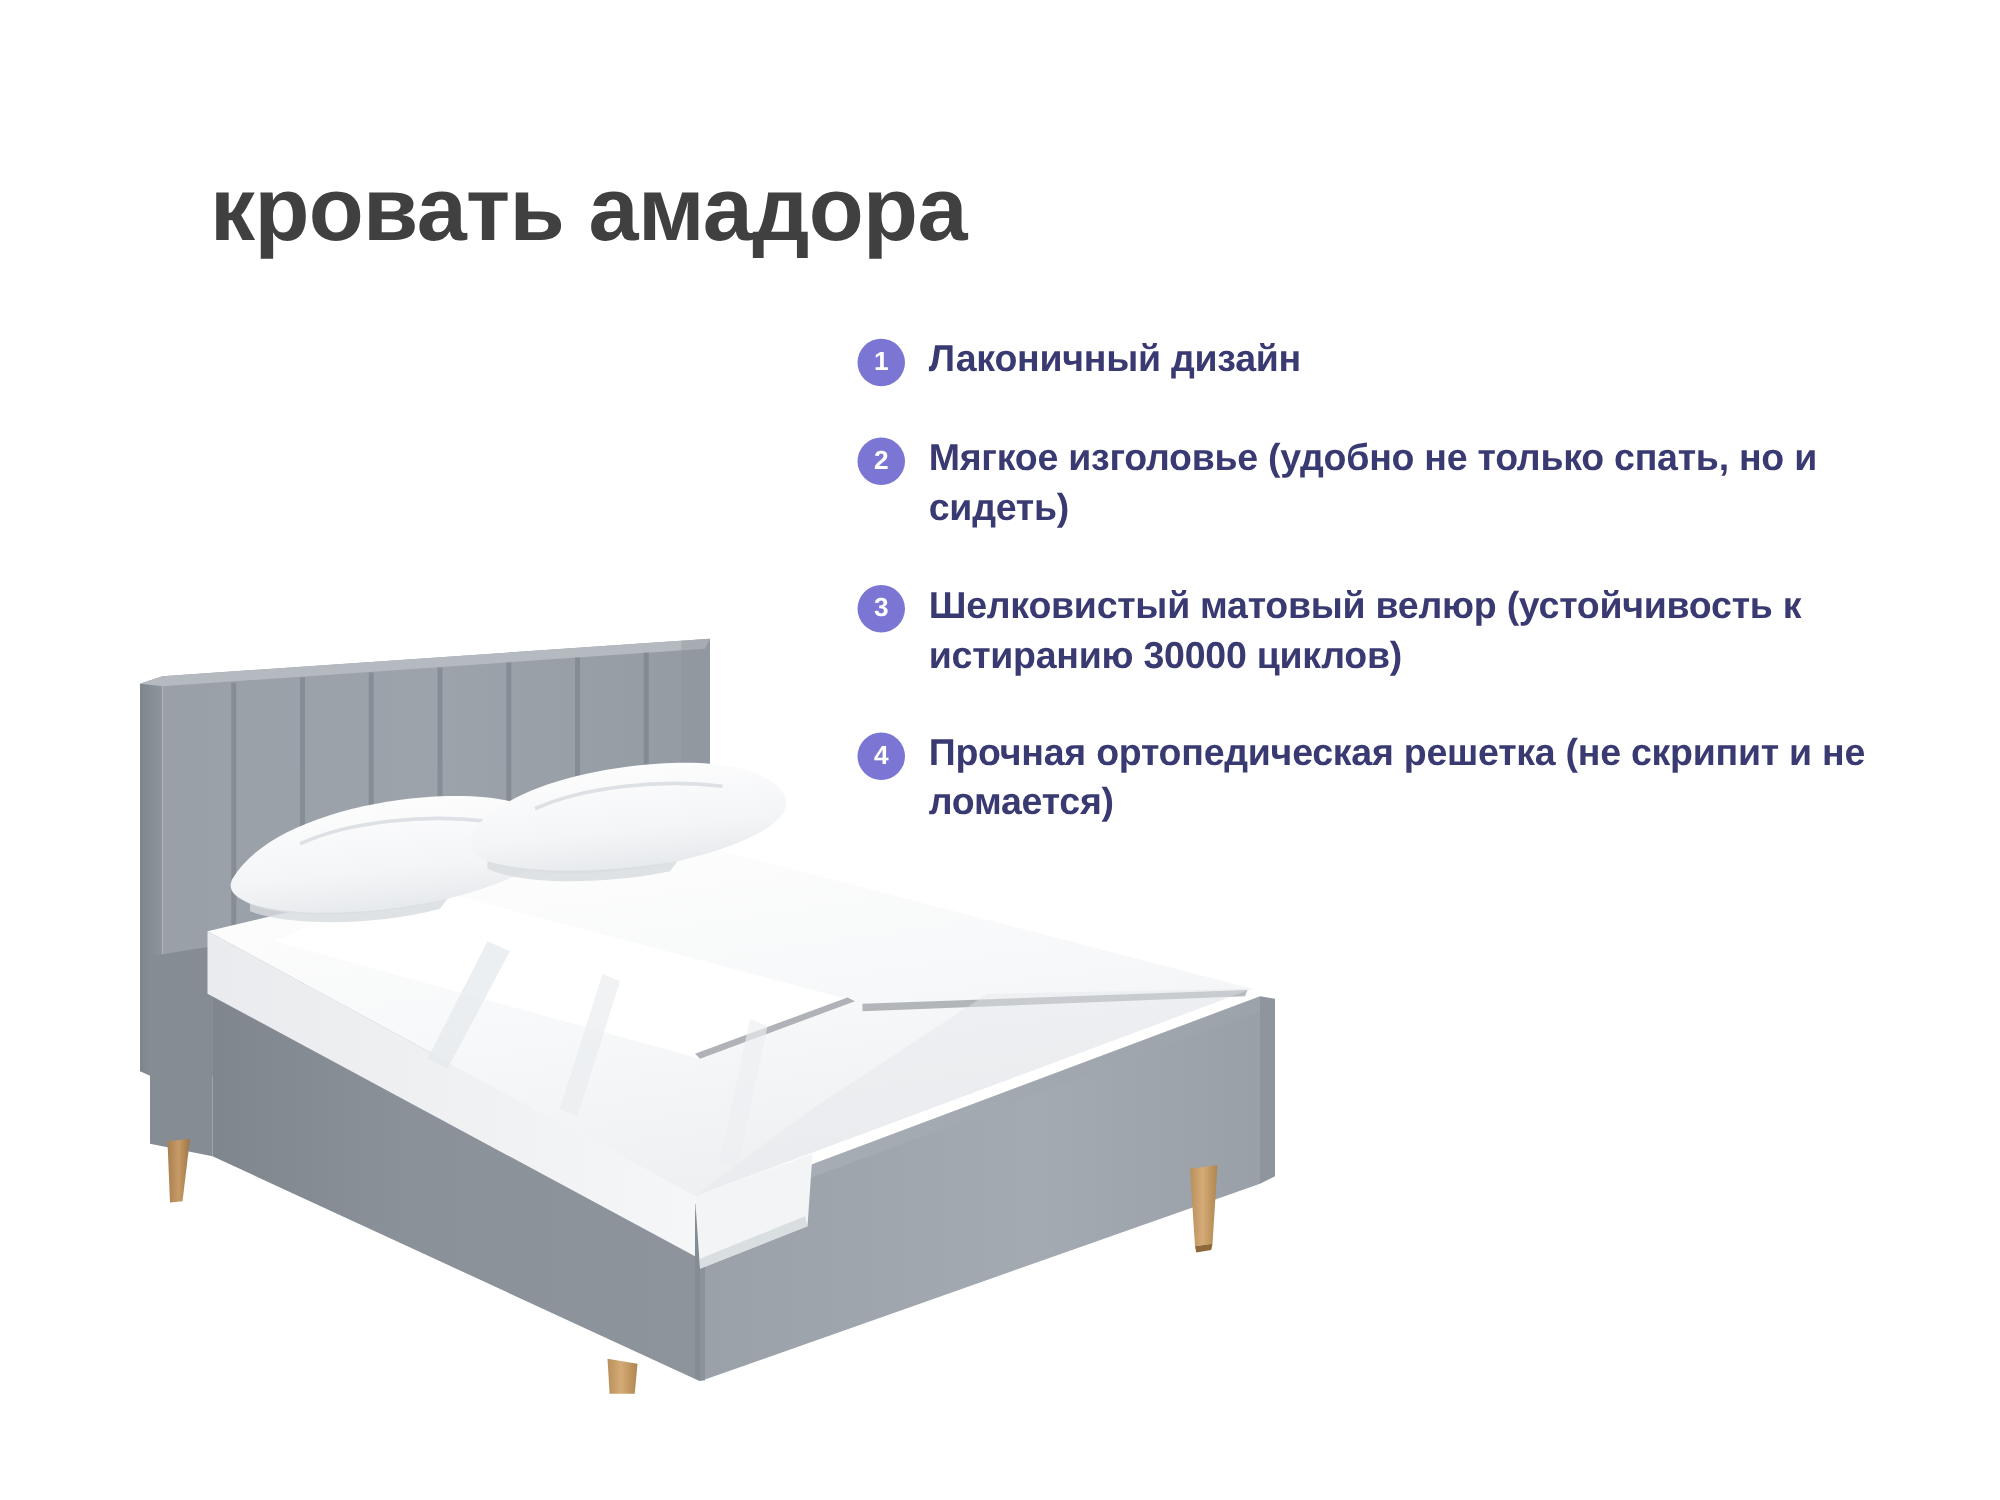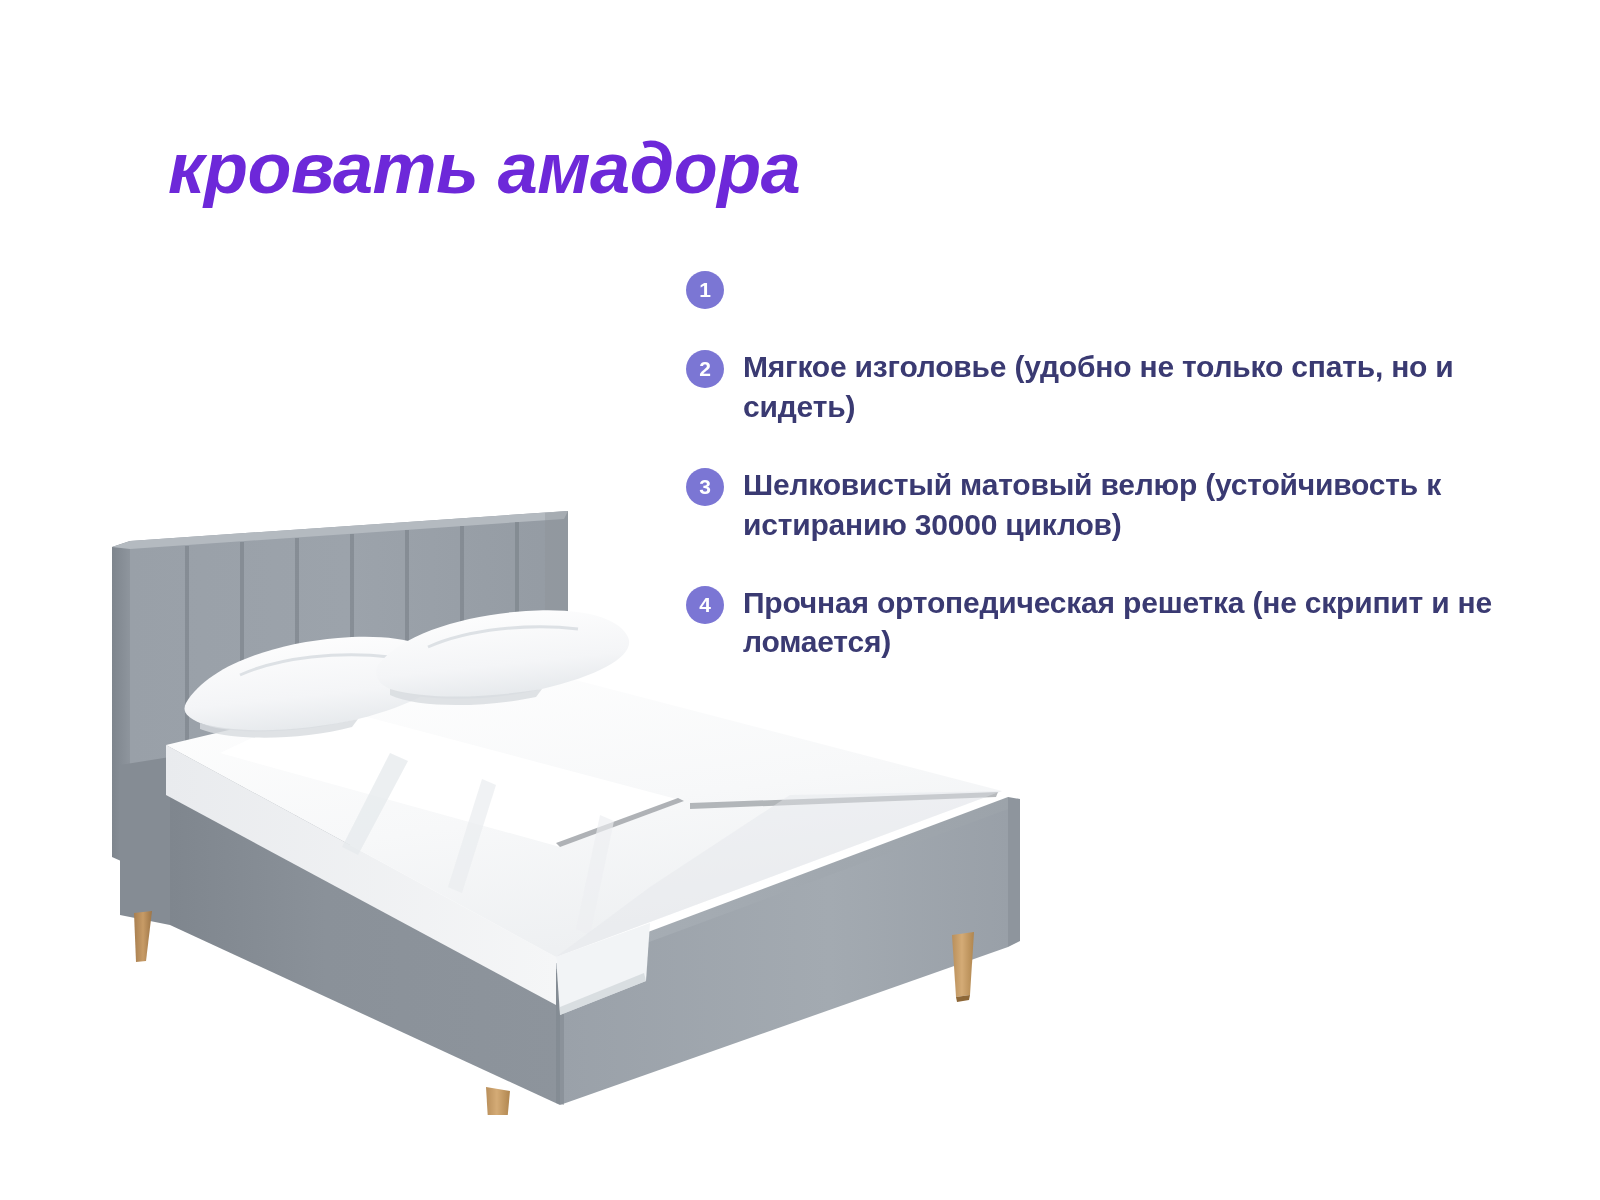--- a/index.html
+++ b/index.html
@@ -16,25 +16,24 @@
     -webkit-font-smoothing: antialiased;
   }
 
   
   #page-title {
     position: absolute;
     left: 168px;
     top: 132px;
     font-size: 72px;
     font-weight: bold;
-    color: #6d28d9;
+    color: #404040;
     letter-spacing: -0.5px;
     line-height: 1.0;
     white-space: nowrap;
-    font-style: italic;
   }
 
   
   #feature-list {
     position: absolute;
     left: 686px;
     top: 268px;
     width: 820px;
   }
   .feature-item {
@@ -77,20 +76,21 @@
 </style>
 </head>
 <body>
 
 <div id="page-title">кровать амадора</div>
 
 <div id="feature-list">
 
   <div class="feature-item">
     <div class="feature-badge">1</div>
+    <div class="feature-text">Лаконичный дизайн</div>
   </div>
 
   <div class="feature-item">
     <div class="feature-badge">2</div>
     <div class="feature-text">Мягкое изголовье (удобно не только спать, но и сидеть)</div>
   </div>
 
   <div class="feature-item">
     <div class="feature-badge">3</div>
     <div class="feature-text">Шелковистый матовый велюр (устойчивость к истиранию 30000 циклов)</div>

